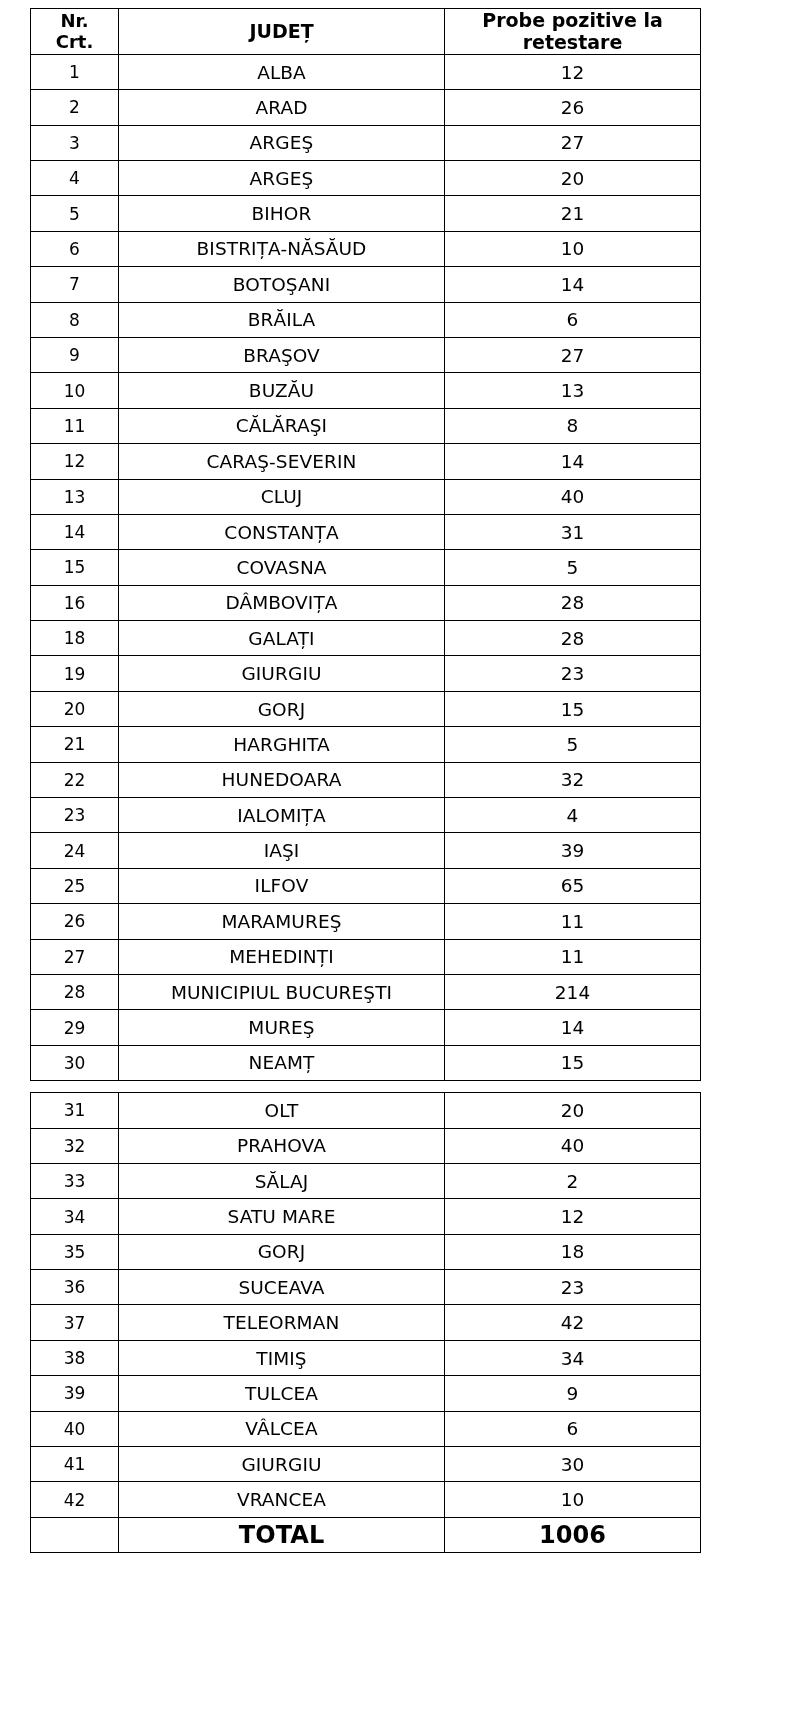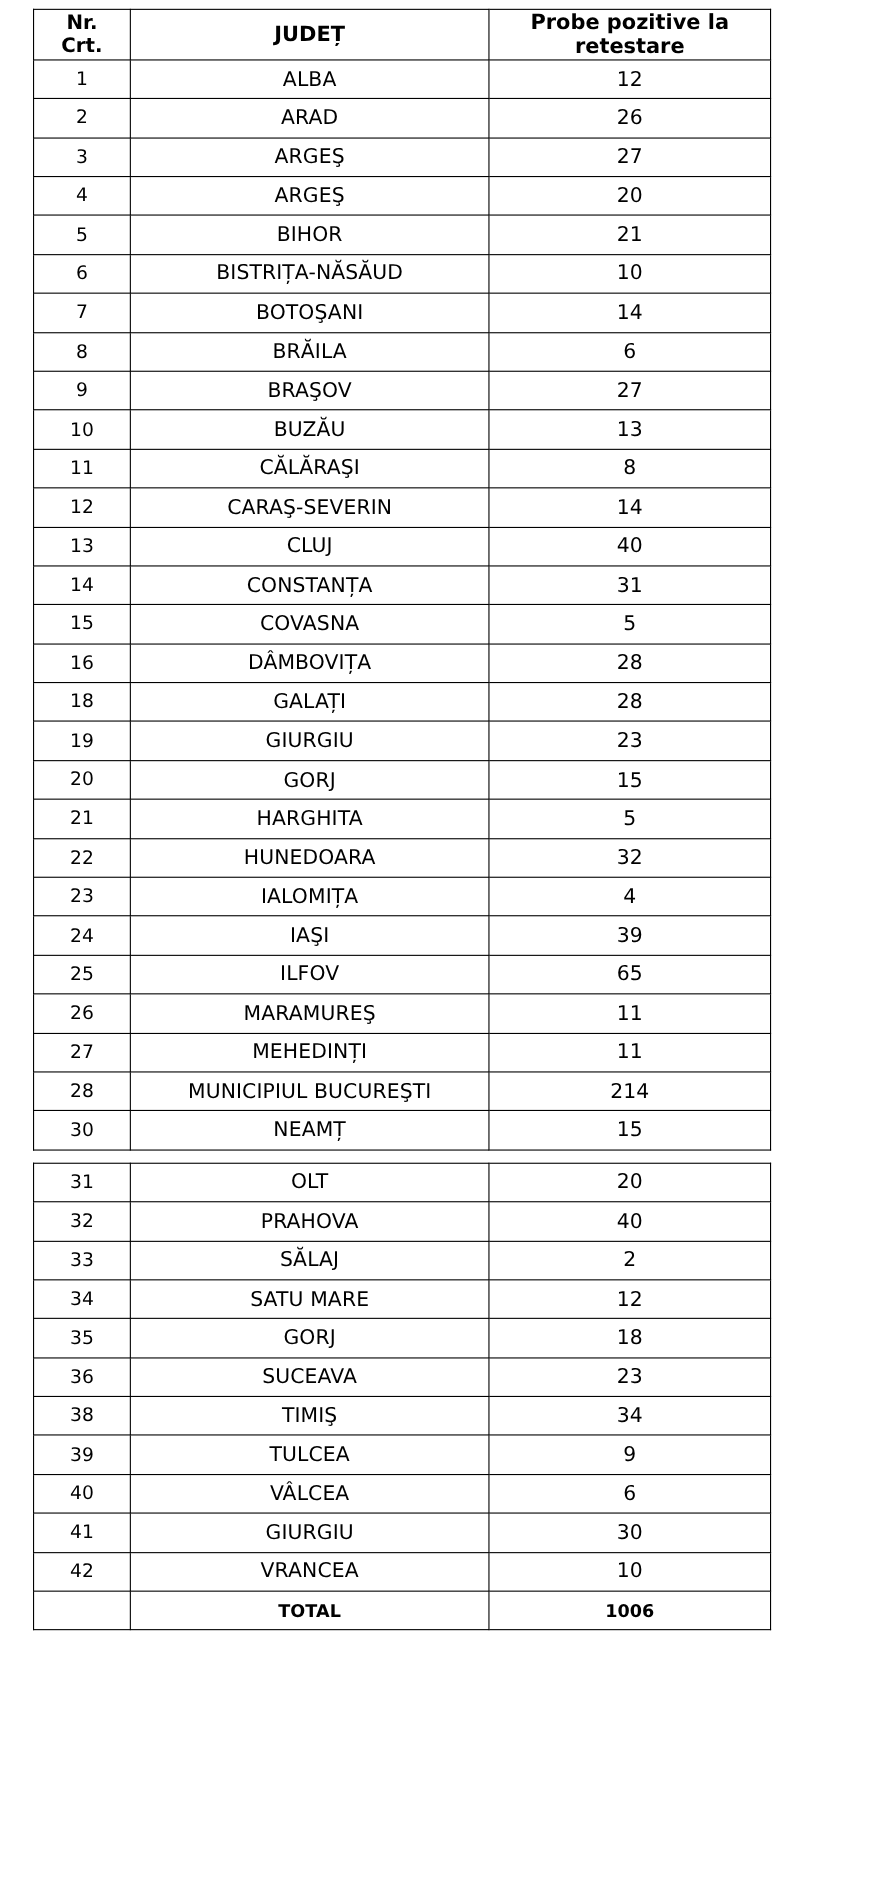--- a/index.html
+++ b/index.html
@@ -55,21 +55,21 @@
     text-align: center;
     padding-left: 10px;
     letter-spacing: 0.1px;
   }
   td.val {
     text-align: center;
   }
   tr.total td.jud,
   tr.total td.val {
     font-weight: bold;
-    font-size: 16px;
+    font-size: 24px;
   }
   tr.total td.nr {
     border-right: 1.5px solid #000000;
   }
   .table-gap {
     height: 11px;
   }
   .second-table {
     margin-top: 0;
   }
@@ -228,20 +228,25 @@
           <td class="nr">27</td>
           <td class="jud">MEHEDINȚI</td>
           <td class="val">11</td>
         </tr>
         <tr>
           <td class="nr">28</td>
           <td class="jud">MUNICIPIUL BUCUREŞTI</td>
           <td class="val">214</td>
         </tr>
         <tr>
+          <td class="nr">29</td>
+          <td class="jud">MUREŞ</td>
+          <td class="val">14</td>
+        </tr>
+        <tr>
           <td class="nr">30</td>
           <td class="jud">NEAMȚ</td>
           <td class="val">15</td>
         </tr>
       </tbody>
   </table>
 
   <div class="table-gap"></div>
 
   <table class="county-table second-table">
@@ -275,20 +280,25 @@
           <td class="nr">35</td>
           <td class="jud">GORJ</td>
           <td class="val">18</td>
         </tr>
         <tr>
           <td class="nr">36</td>
           <td class="jud">SUCEAVA</td>
           <td class="val">23</td>
         </tr>
         <tr>
+          <td class="nr">37</td>
+          <td class="jud">TELEORMAN</td>
+          <td class="val">42</td>
+        </tr>
+        <tr>
           <td class="nr">38</td>
           <td class="jud">TIMIŞ</td>
           <td class="val">34</td>
         </tr>
         <tr>
           <td class="nr">39</td>
           <td class="jud">TULCEA</td>
           <td class="val">9</td>
         </tr>
         <tr>

